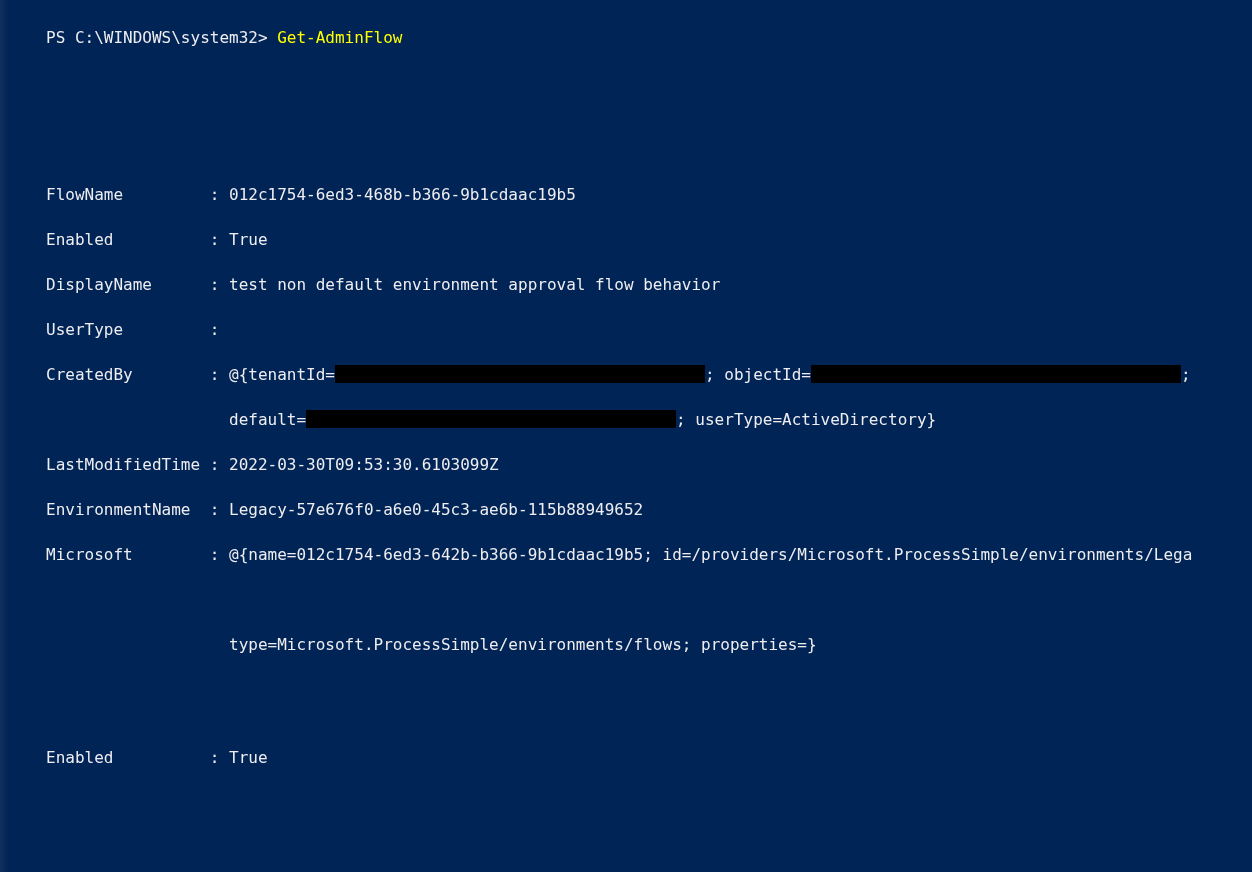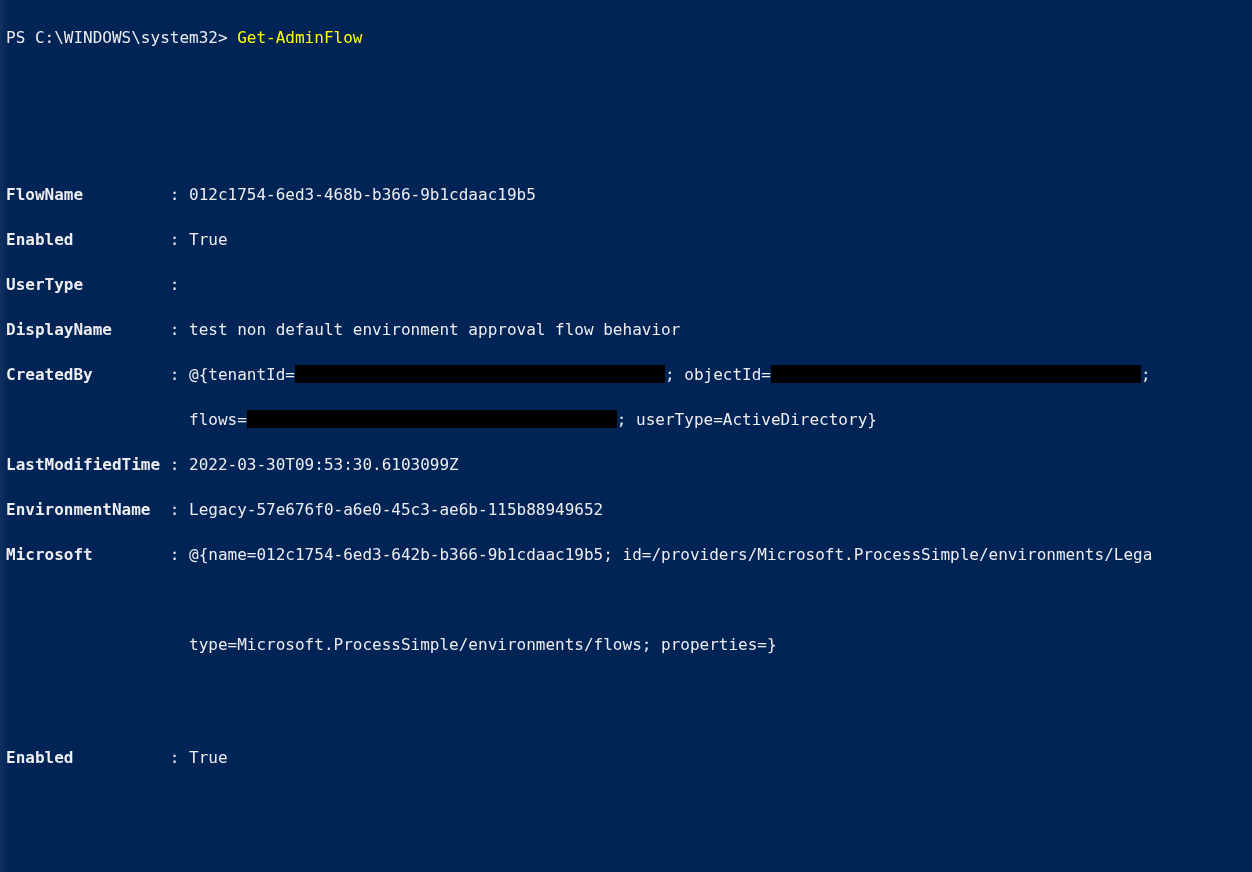--- a/index.html
+++ b/index.html
@@ -21,26 +21,26 @@
   .prompt {
     color: #eeedf0;
   }
   .cmd {
     color: #ffff00;
   }
   .line {
     display: block;
     height: 22.5px;
     position: relative;
+    margin-left: 40px;
   }
   .label {
     display: inline-block;
     width: 17ch;
     vertical-align: top;
-    font-weight: bold;
   }
   .sep {
     display: inline-block;
     width: 2ch;
   }
   .redact {
     display: inline-block;
     background: #000000;
     height: 18px;
     vertical-align: middle;
@@ -62,24 +62,24 @@
 
 <div class="scrollbar-shadow"></div>
 
 <div class="terminal">
 <span class="line"><span class="prompt">PS C:\WINDOWS\system32&gt; </span><span class="cmd">Get-AdminFlow</span></span>
 <span class="line"> </span>
 <span class="line"> </span>
 
 <span class="line"><span class="label">FlowName</span><span class="sep">: </span><span>012c1754-6ed3-468b-b366-9b1cdaac19b5</span></span>
 <span class="line"><span class="label">Enabled</span><span class="sep">: </span><span>True</span></span>
+<span class="line"><span class="label">DisplayName</span><span class="sep">: </span><span>test non default environment approval flow behavior</span></span>
 <span class="line"><span class="label">UserType</span><span class="sep">: </span><span></span></span>
-<span class="line"><span class="label">DisplayName</span><span class="sep">: </span><span>test non default environment approval flow behavior</span></span>
 <span class="line"><span class="label">CreatedBy</span><span class="sep">: </span><span>@{tenantId=</span><span class="redact" style="width:370px"></span><span>; objectId=</span><span class="redact" style="width:370px"></span><span>;</span></span>
-<span class="line"><span class="label"> </span><span class="sep">  </span><span>flows=</span><span class="redact" style="width:370px"></span><span>; userType=ActiveDirectory}</span></span>
+<span class="line"><span class="label"> </span><span class="sep">  </span><span>default=</span><span class="redact" style="width:370px"></span><span>; userType=ActiveDirectory}</span></span>
 <span class="line"><span class="label">LastModifiedTime</span><span class="sep">: </span><span>2022-03-30T09:53:30.6103099Z</span></span>
 <span class="line"><span class="label">EnvironmentName</span><span class="sep">: </span><span>Legacy-57e676f0-a6e0-45c3-ae6b-115b88949652</span></span>
 <span class="line"><span class="label">Microsoft</span><span class="sep">: </span><span>@{name=012c1754-6ed3-642b-b366-9b1cdaac19b5; id=/providers/Microsoft.ProcessSimple/environments/Lega</span></span>
 <span class="line"><span class="label"> </span><span class="sep">  </span></span>
 <span class="line"><span class="label"> </span><span class="sep">  </span><span>type=Microsoft.ProcessSimple/environments/flows; properties=}</span></span>
 <span class="line"> </span>
 
 <span class="line"><span class="label">Enabled</span><span class="sep">: </span><span>True</span></span>
 
 

